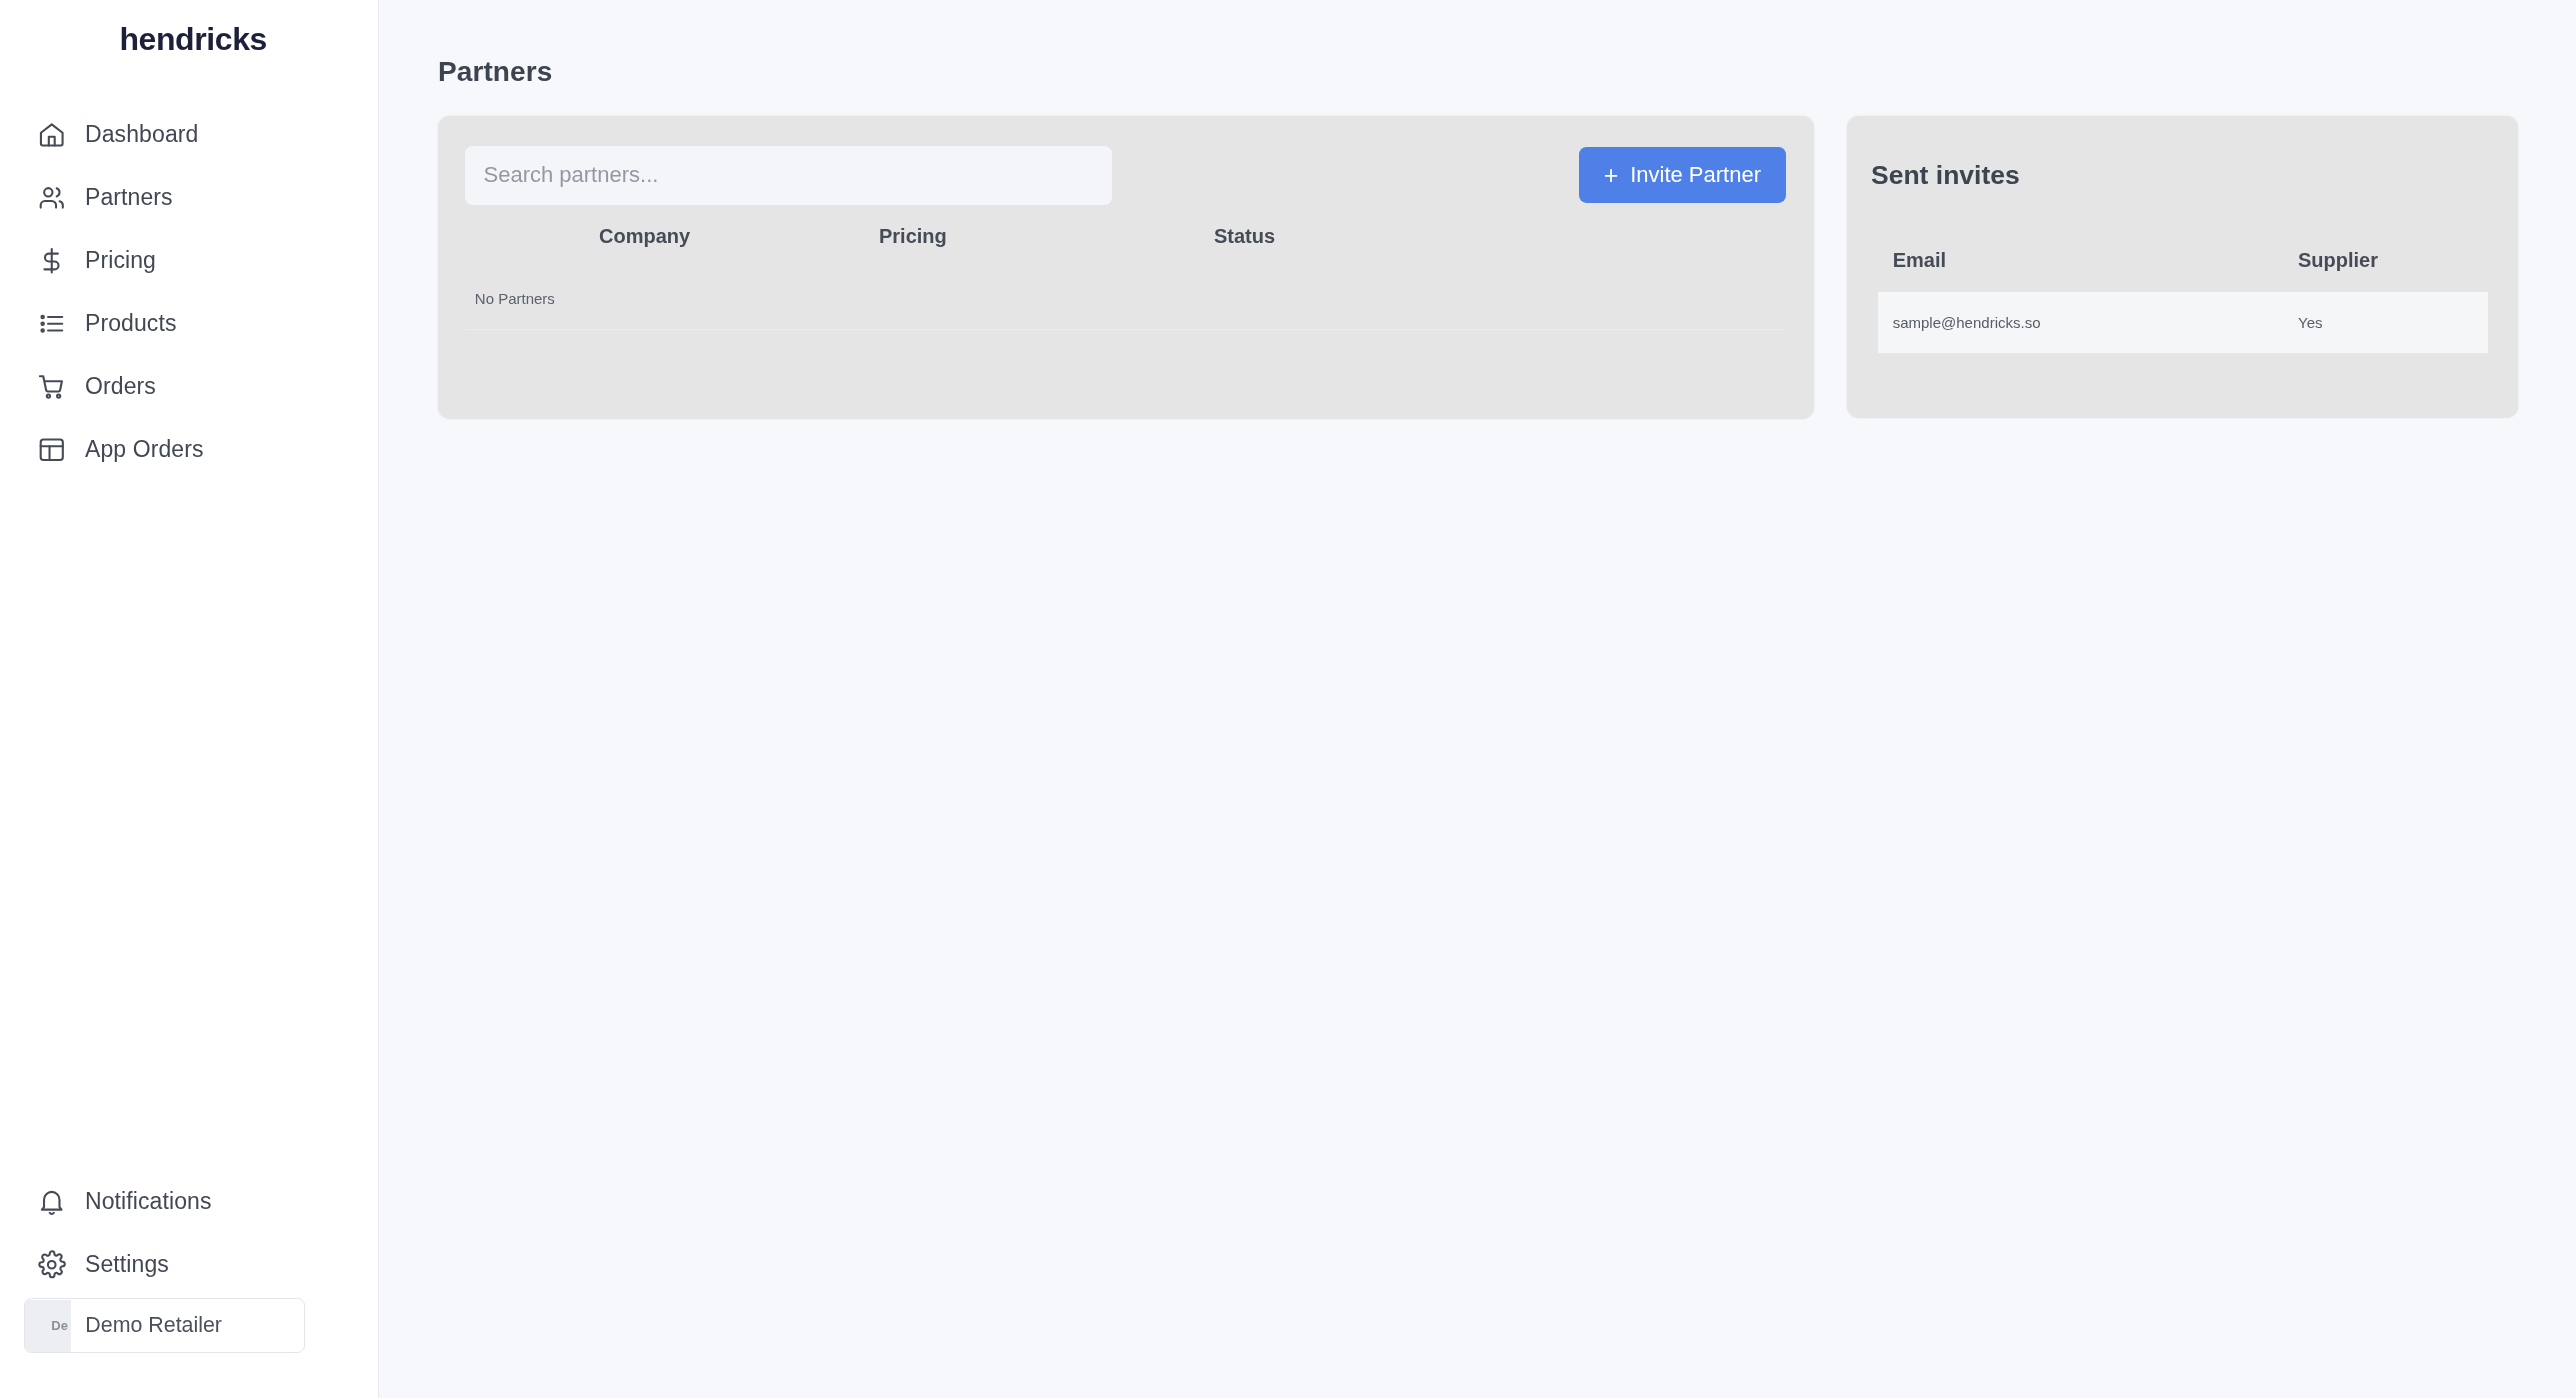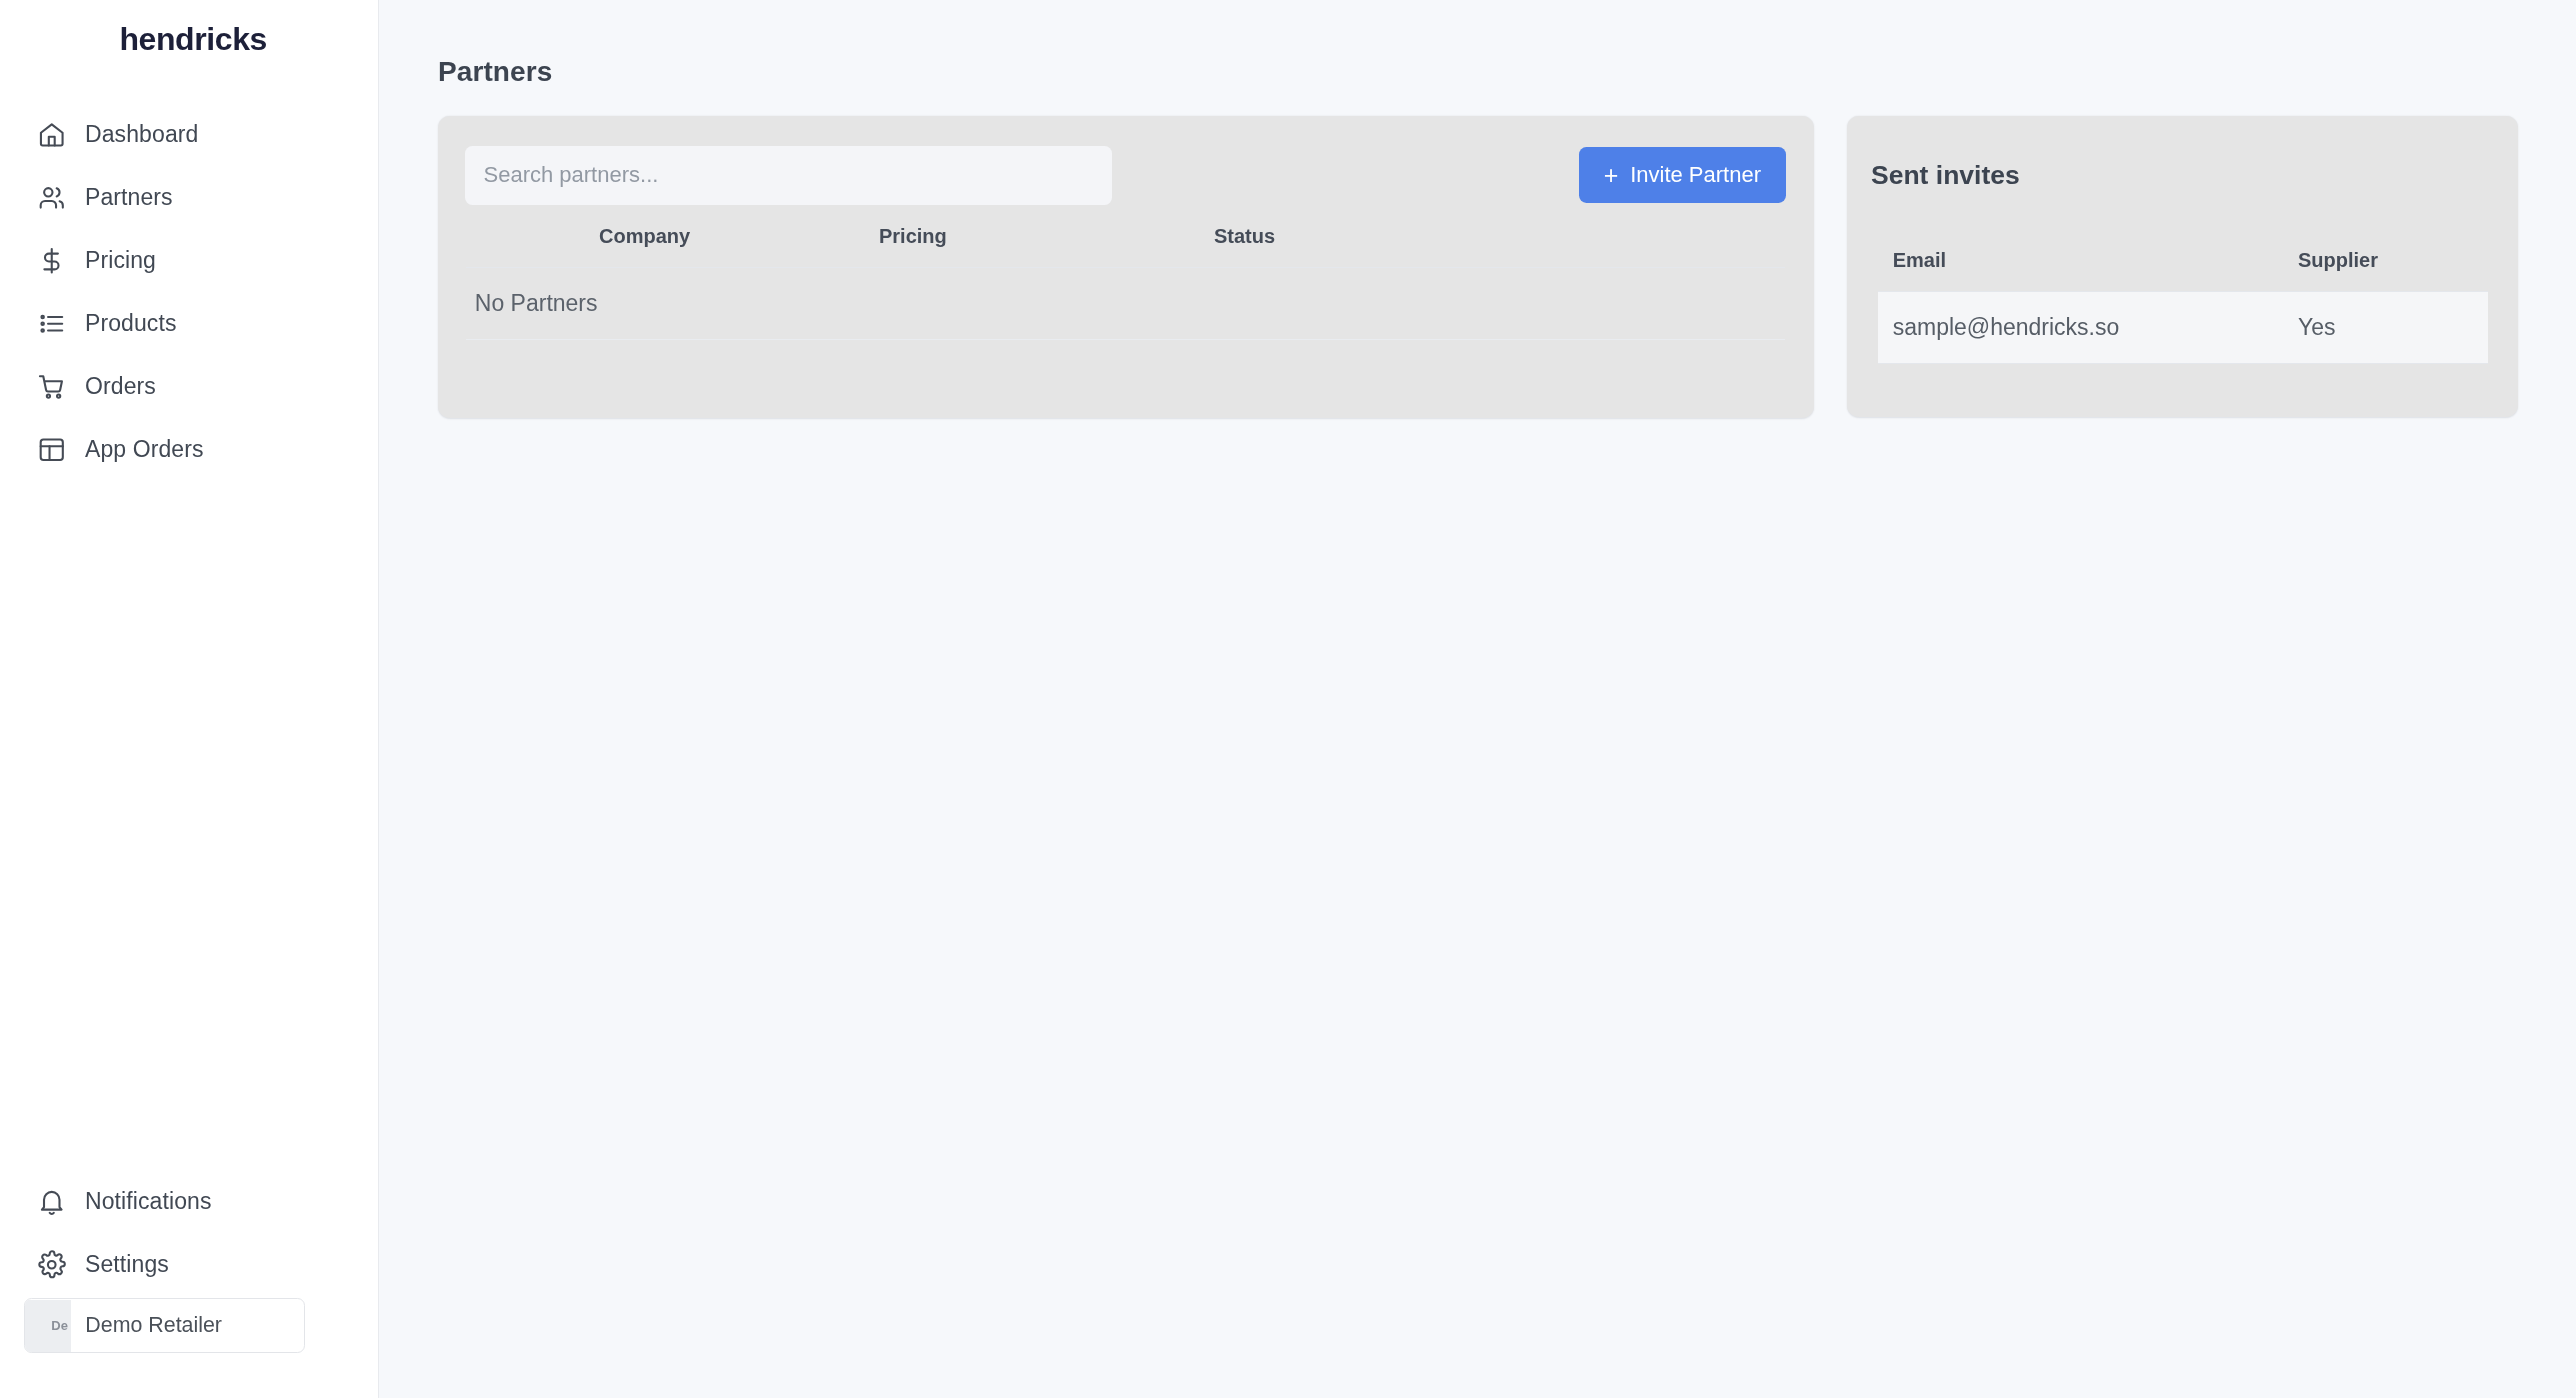--- a/index.html
+++ b/index.html
@@ -193,21 +193,21 @@
   table.tbl th {
     text-align: left;
     font-size: 20px;
     font-weight: 700;
     color: #454c58;
     padding: 0 0 19px 0;
     border-bottom: 1.5px solid #e4e7ec;
     margin-top: 28px;
   }
   table.tbl td {
-    font-size: 23px;
+    font-size: 15px;
     color: #565d66;
     padding: 22px 0;
     border-bottom: 1.5px solid #e9ecf0;
     white-space: nowrap;
   }
 
   .tbl-partners {
     left: 28px;
     top: 109px;
     width: 1319px;

